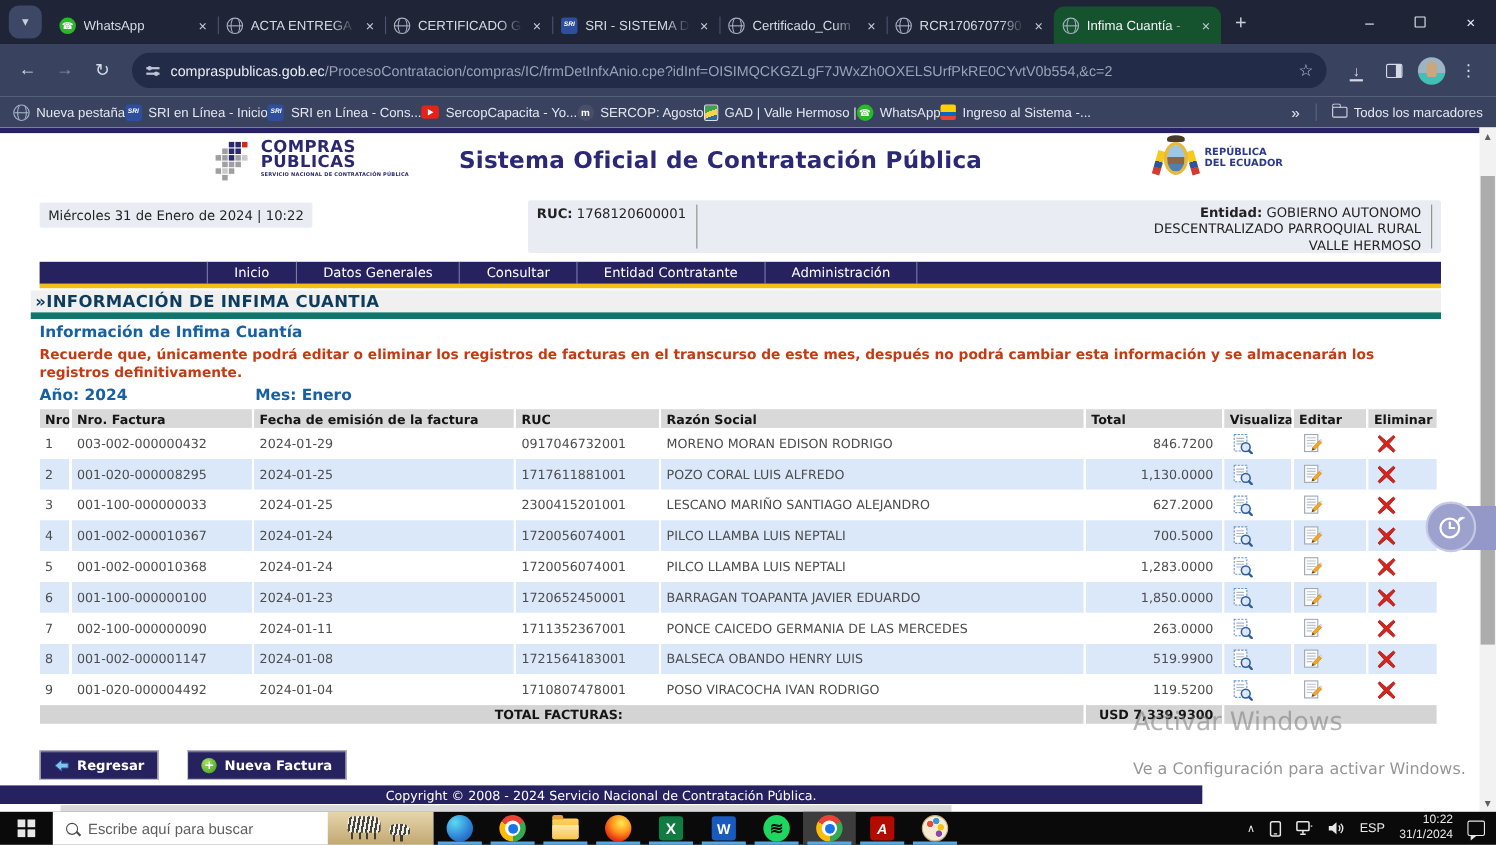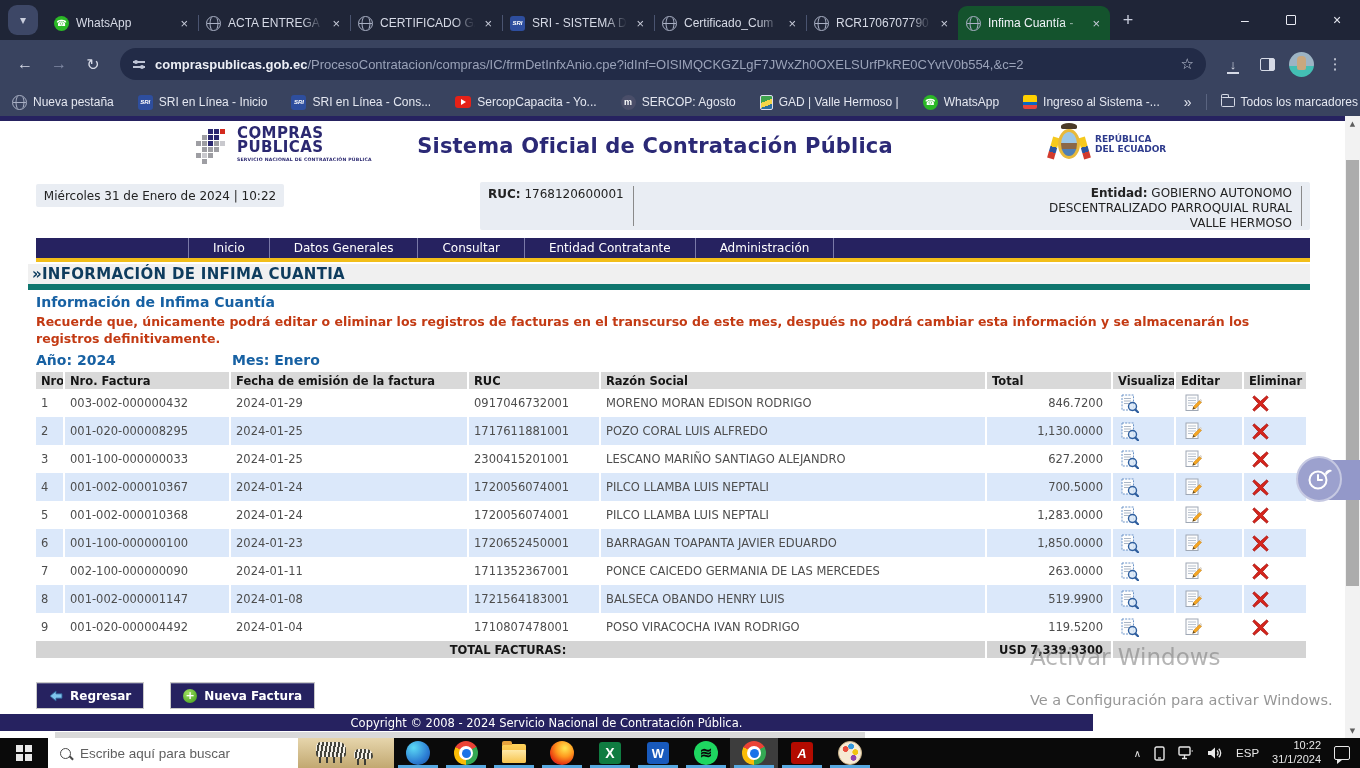--- a/index.html
+++ b/index.html
@@ -29,21 +29,21 @@
   .toolbar{height:48px;background:#39435F;display:flex;align-items:center;padding:0 10px;gap:4px}
   .navbtn{width:30px;height:30px;display:flex;align-items:center;justify-content:center;
     font-size:16px;color:#D6DAE6;border-radius:50%}
   .navbtn.dim{color:#828BA6}
   .omnibox{flex:1;height:32px;margin:0 8px;background:#222B47;border-radius:16px;
     display:flex;align-items:center;padding:0 12px;gap:9px;min-width:0}
   .tune{width:14px;height:14px;position:relative;flex:none}
   .tune::before{content:"";position:absolute;left:1px;right:1px;top:4px;height:1.5px;background:#BFC5D6;box-shadow:0 5px 0 #BFC5D6}
   .tune::after{content:"";position:absolute;top:2.5px;left:2px;width:4px;height:4px;border-radius:50%;background:#BFC5D6;box-shadow:6px 5px 0 #BFC5D6}
   .urltext{flex:1;font-size:13px;color:#9AA2B8;white-space:nowrap;overflow:hidden;min-width:0}
-  .urltext b{color:#ECEEF5;font-weight:bold}
+  .urltext b{color:#ECEEF5;font-weight:normal}
   .star{color:#C3C9DA;font-size:15px;flex:none}
   .dl{width:16px;position:relative;color:#D6DAE6;font-size:13px;text-align:center}
   .dl::after{content:"";position:absolute;left:2px;right:2px;bottom:-2px;height:1.6px;background:#D6DAE6}
   .sidepanel{width:15px;height:13px;border:1.4px solid #D6DAE6;border-radius:2px;position:relative}
   .sidepanel::after{content:"";position:absolute;top:0;bottom:0;right:0;width:5px;background:#D6DAE6}
   .avatar{width:25px;height:25px;border-radius:50%;background:linear-gradient(#9DB4C4 58%,#43BFB4 58%);position:relative;overflow:hidden}
   .avatar::before{content:"";position:absolute;left:8px;top:4px;width:9px;height:14px;border-radius:4px 4px 2px 2px;background:#C9A87E}
   .menudots{color:#D6DAE6;font-size:15px;padding:0 4px}
 
   .bookmarksbar{height:28px;background:#39435F;display:flex;align-items:center;padding:0 12px;gap:24px;
@@ -277,21 +277,21 @@
     <div class="navbtn">
         <span class="sidepanel"></span>
       </div>
     <div class="navbtn">
         <span class="avatar"></span>
       </div>
     <div class="navbtn menudots">⋮</div>
   </div>
 
   <div class="bookmarksbar">
-    <div style="display:flex;gap:24px" id="bmk-list">
+    <div style="display:flex;" id="bmk-list">
         <div class="bmk">
     <span class="bi bi-globe"></span>
     <span>Nueva pestaña</span>
   </div>
         <div class="bmk">
     <span class="bi bi-sri"></span>
     <span>SRI en Línea - Inicio</span>
   </div>
         <div class="bmk">
     <span class="bi bi-sri"></span>

